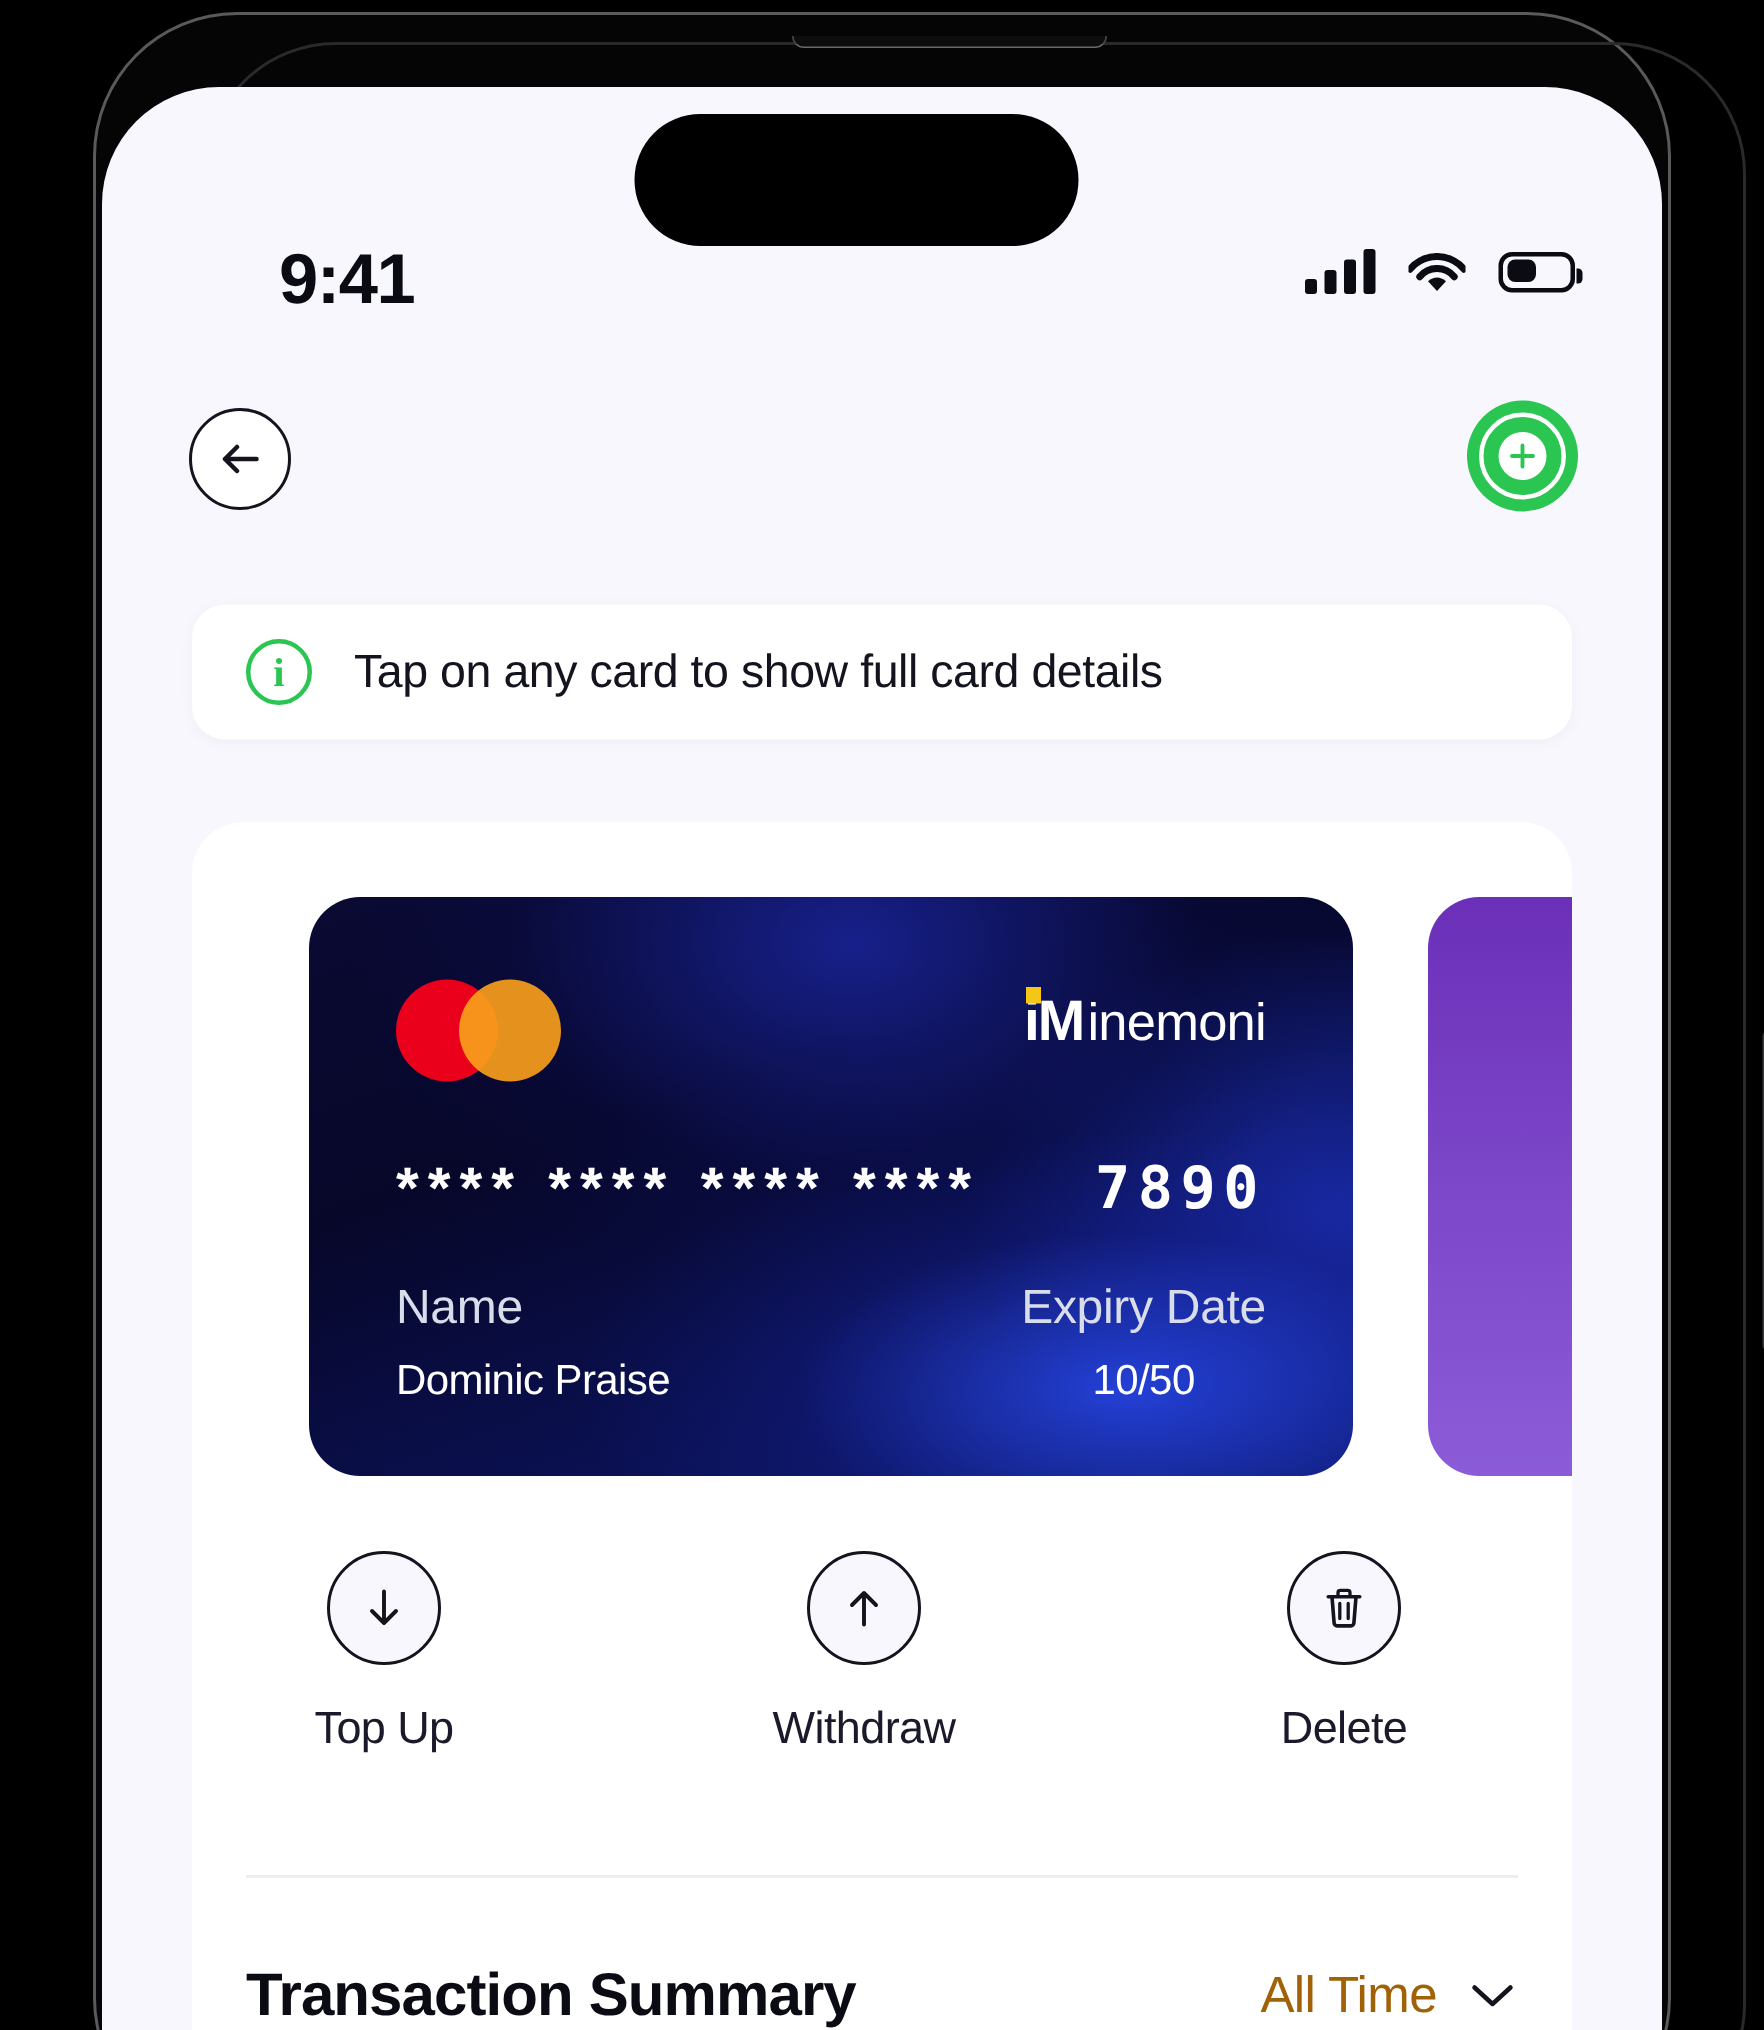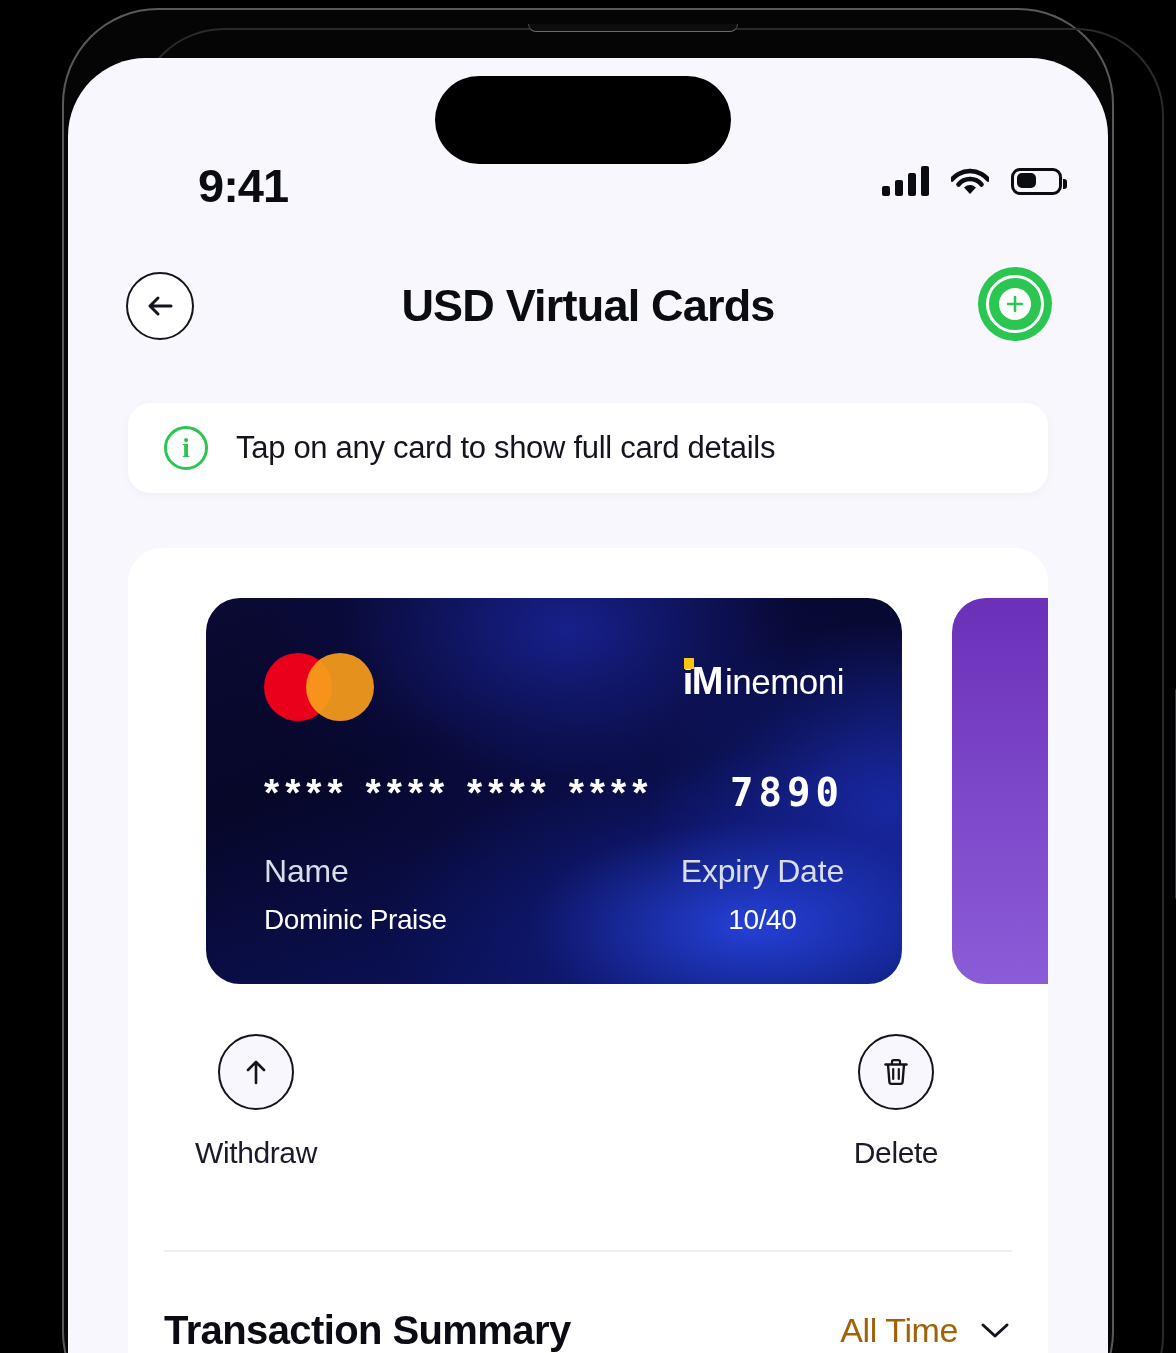--- a/index.html
+++ b/index.html
@@ -51,21 +51,21 @@
     left: 68px; top: 58px;
     width: 1040px; height: 1350px;
     background: #F7F7FD;
     border-radius: 78px 78px 0 0;
     overflow: hidden;
   }
 
   
   #status-bar {
     position: absolute;
-    left: 12px; top: 0;
+    left: 0; top: 0;
     width: 1040px; height: 130px;
   }
   #status-time {
     position: absolute;
     left: 118px; top: 100px;
     font-size: 47px; font-weight: 700;
     color: #0B0B14; letter-spacing: -1px;
   }
   #dynamic-island {
     position: absolute;
@@ -330,21 +330,20 @@
       </div>
     </div>
   </div>
 
   <div id="app-header">
     <div id="back-button">
       <svg width="34" height="34" viewBox="0 0 34 34">
         <path d="M28 17 H7 M15 9 L7 17 L15 25" stroke="#14141E" stroke-width="3" fill="none" stroke-linecap="round" stroke-linejoin="round"></path>
       </svg>
     </div>
-    <div id="page-title">USD Virtual Cards</div>
     <div id="add-card-button">
       <span class="ring">
         <span class="dot">
           <svg width="20" height="20" viewBox="0 0 20 20">
             <path d="M10 3 V17 M3 10 H17" stroke="#2BC552" stroke-width="2.6" stroke-linecap="round"></path>
           </svg>
         </span>
       </span>
     </div>
   </div>
@@ -376,30 +375,38 @@
           <span class="last4">7890</span>
         </div>
 
         <div id="card-footer">
           <div class="col-left">
             <div class="f-label">Name</div>
             <div class="f-value">Dominic Praise</div>
           </div>
           <div class="col-right">
             <div class="f-label">Expiry Date</div>
-            <div class="f-value">10/40</div>
+            <div class="f-value">10/50</div>
           </div>
         </div>
       </div>
 
       <div class="credit-card" id="card-secondary"></div>
     </div>
 
     <div id="action-row">
 
+      <div class="action-item">
+        <span class="action-circle">
+          <svg width="34" height="34" viewBox="0 0 34 34">
+            <path d="M17 6 V27 M9 19 L17 27 L25 19" stroke="#14141E" stroke-width="2.6" fill="none" stroke-linecap="round" stroke-linejoin="round"></path>
+          </svg>
+        </span>
+        <span class="action-label">Top Up</span>
+      </div>
 
       <div class="action-item">
         <span class="action-circle">
           <svg width="34" height="34" viewBox="0 0 34 34">
             <path d="M17 28 V7 M9 15 L17 7 L25 15" stroke="#14141E" stroke-width="2.6" fill="none" stroke-linecap="round" stroke-linejoin="round"></path>
           </svg>
         </span>
         <span class="action-label">Withdraw</span>
       </div>
 

